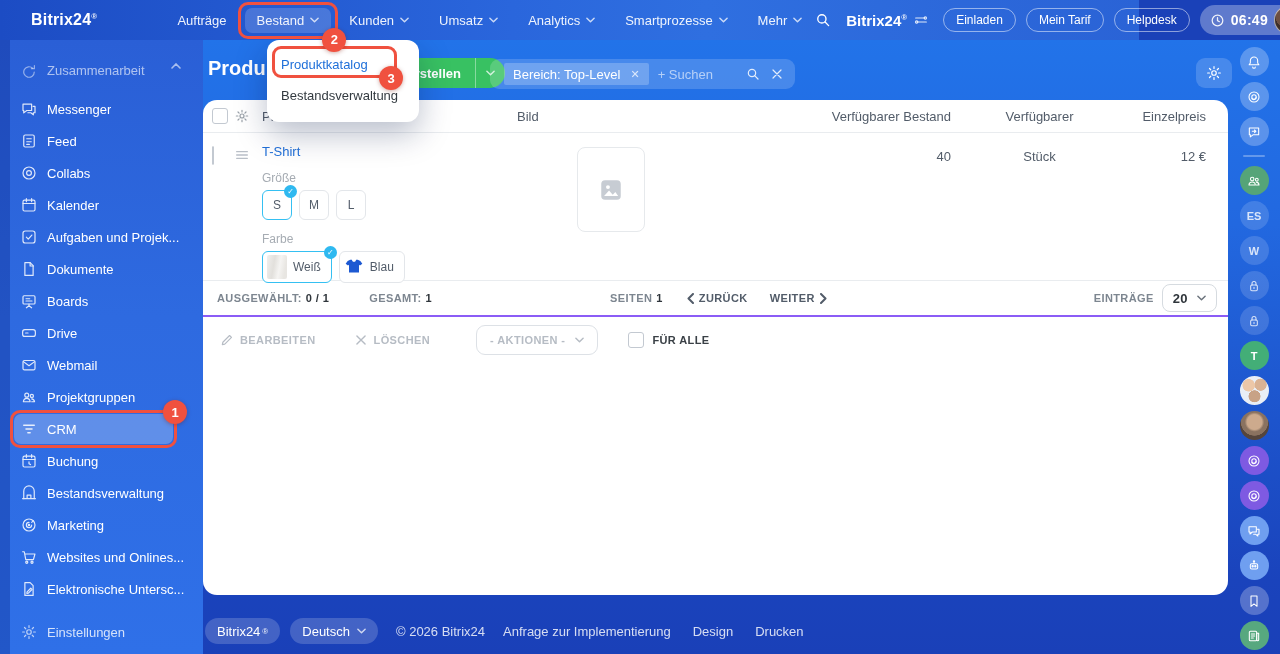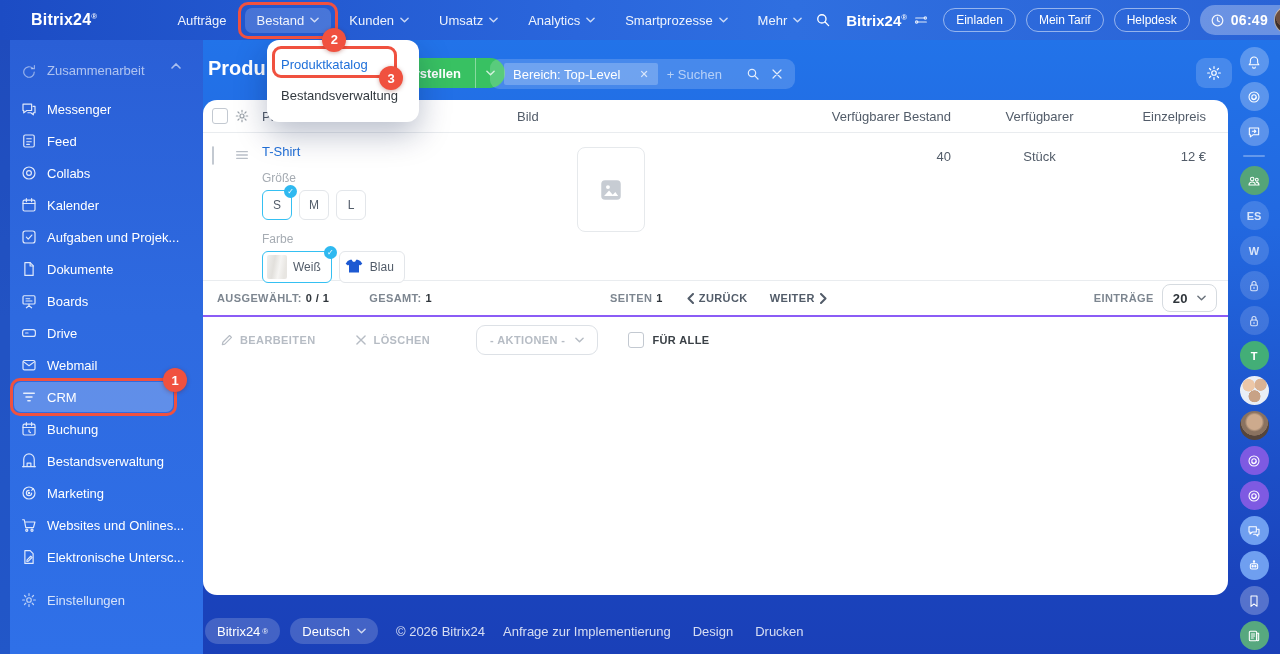--- a/index.html
+++ b/index.html
@@ -2,21 +2,21 @@
 <html><head>
 <meta charset="utf-8">
 <style>
   * { margin:0; padding:0; box-sizing:border-box; }
   html,body { width:1280px; height:654px; overflow:hidden;
     font-family:"Liberation Sans","DejaVu Sans",sans-serif; background:#1a41b8; }
   .ic { width:18px; height:18px; display:block; }
   sup.reg { font-size:8px; vertical-align:super; opacity:.9; }
 
   
-  #topbar { position:absolute; left:0; top:0; width:1280px; height:40px; z-index:90;
+  #topbar { position:absolute; left:0; top:0; width:1139px; height:40px; z-index:90;
     background:linear-gradient(90deg,#1c4cc4 0%,#2a66dc 45%,#2f6fe0 62%,#2a63d6 100%);
     display:flex; align-items:center; color:#fff; }
   .burger { width:18px; margin-left:19px; cursor:pointer; }
   .burger i { display:block; height:2px; background:#fff; border-radius:1px; margin:3px 0; }
   .tb-logo { font-size:16px; font-weight:bold; margin-left:12px; letter-spacing:.2px; }
   #topnav { display:flex; align-items:center; margin-left:68px; gap:6px; }
   .nav-item { position:relative; display:flex; align-items:center; gap:6px; padding:5px 12px;
     font-size:13px; color:rgba(255,255,255,.92); border-radius:7px; cursor:pointer; white-space:nowrap; }
   .nav-item.active { background:rgba(255,255,255,.17); }
   .caret { width:9px; height:6px; stroke:rgba(255,255,255,.75); fill:none; stroke-width:1.6;
@@ -63,21 +63,21 @@
   #main { position:absolute; left:203px; top:40px; width:1077px; height:614px; z-index:1;
     background:linear-gradient(180deg,#2273e9 0%,#2268e0 30%,#1d54cc 62%,#1a43bc 88%,#1a40b8 100%); }
   #mhead { position:absolute; left:0; top:0; width:100%; height:60px; }
   #page-title { position:absolute; left:5px; top:17px; color:#fff; font-size:20px; font-weight:bold; }
   #btn-create { position:absolute; left:189px; top:18px; height:30px; display:flex; align-items:stretch;
     background:#38c162; border-radius:16px; color:#fff; cursor:pointer; overflow:hidden; }
   #btn-create .t { display:flex; align-items:center; padding:0 14px; font-size:13px; font-weight:bold; }
   #btn-create .c { display:flex; align-items:center; padding:0 10px; border-left:1px solid rgba(255,255,255,.4); }
   #filterbar { position:absolute; left:287px; top:19px; width:305px; height:30px;
     background:rgba(255,255,255,.17); border-radius:9px; display:flex; align-items:center; padding:0 10px; }
-  .fchip { display:flex; align-items:center; gap:19px; background:rgba(255,255,255,.22); border-radius:2px;
+  .fchip { display:flex; align-items:center; gap:10px; background:rgba(255,255,255,.22); border-radius:2px;
     height:22px; padding:0 9px; color:#fff; font-size:13px; margin-left:4px; cursor:pointer; }
   .fchip .x { font-size:11px; color:rgba(255,255,255,.75); cursor:pointer; }
   #filterbar .ph { color:rgba(255,255,255,.6); font-size:13px; margin-left:9px; flex:1; }
   #filterbar .fic { width:16px; height:16px; color:rgba(255,255,255,.85); margin-left:8px; cursor:pointer; }
   #btn-gear { position:absolute; right:48px; top:18px; width:36px; height:30px; border-radius:9px;
     background:rgba(255,255,255,.17); display:flex; align-items:center; justify-content:center;
     color:#fff; cursor:pointer; }
 
   
   #panel { position:absolute; left:0; top:60px; width:1025px; height:495px; background:#fff;
@@ -341,20 +341,31 @@
         </div>
         <div class="sb-item">
           <span class="ic">
             <svg class="ic " viewBox="0 0 24 24" fill="none" stroke="currentColor" stroke-width="1.6" stroke-linecap="round" stroke-linejoin="round">
               <rect x="4" y="6" width="16" height="12.5" rx="2"></rect>
               <path d="M4.5 7.5L12 13l7.5-5.5"></path>
             </svg>
           </span>
           <span class="lbl">Webmail</span>
         </div>
+        <div class="sb-item">
+          <span class="ic">
+            <svg class="ic " viewBox="0 0 24 24" fill="none" stroke="currentColor" stroke-width="1.6" stroke-linecap="round" stroke-linejoin="round">
+              <circle cx="9" cy="9.5" r="2.6"></circle>
+              <circle cx="15.8" cy="10.5" r="2.1"></circle>
+              <path d="M4.5 18.3c.3-2.9 2.2-4.5 4.5-4.5s4.2 1.6 4.5 4.5z"></path>
+              <path d="M15.6 14.6c2 .2 3.4 1.5 3.8 3.7h-3.8"></path>
+            </svg>
+          </span>
+          <span class="lbl">Projektgruppen</span>
+        </div>
         <div class="sb-item" style="z-index: 2;">
           <span class="ic">
             <svg class="ic " viewBox="0 0 24 24" fill="none" stroke="currentColor" stroke-width="1.6" stroke-linecap="round" stroke-linejoin="round">
               <path d="M5 7h14M8 12h8M10.5 17h3" stroke-width="2"></path>
             </svg>
           </span>
           <span class="lbl">CRM</span>
           <div class="hl"></div>
        <div class="anno" style="inset:-3px 26px -3px 0"></div>
        <div class="anno-badge" style="right:16px;top:-13px">1</div>

